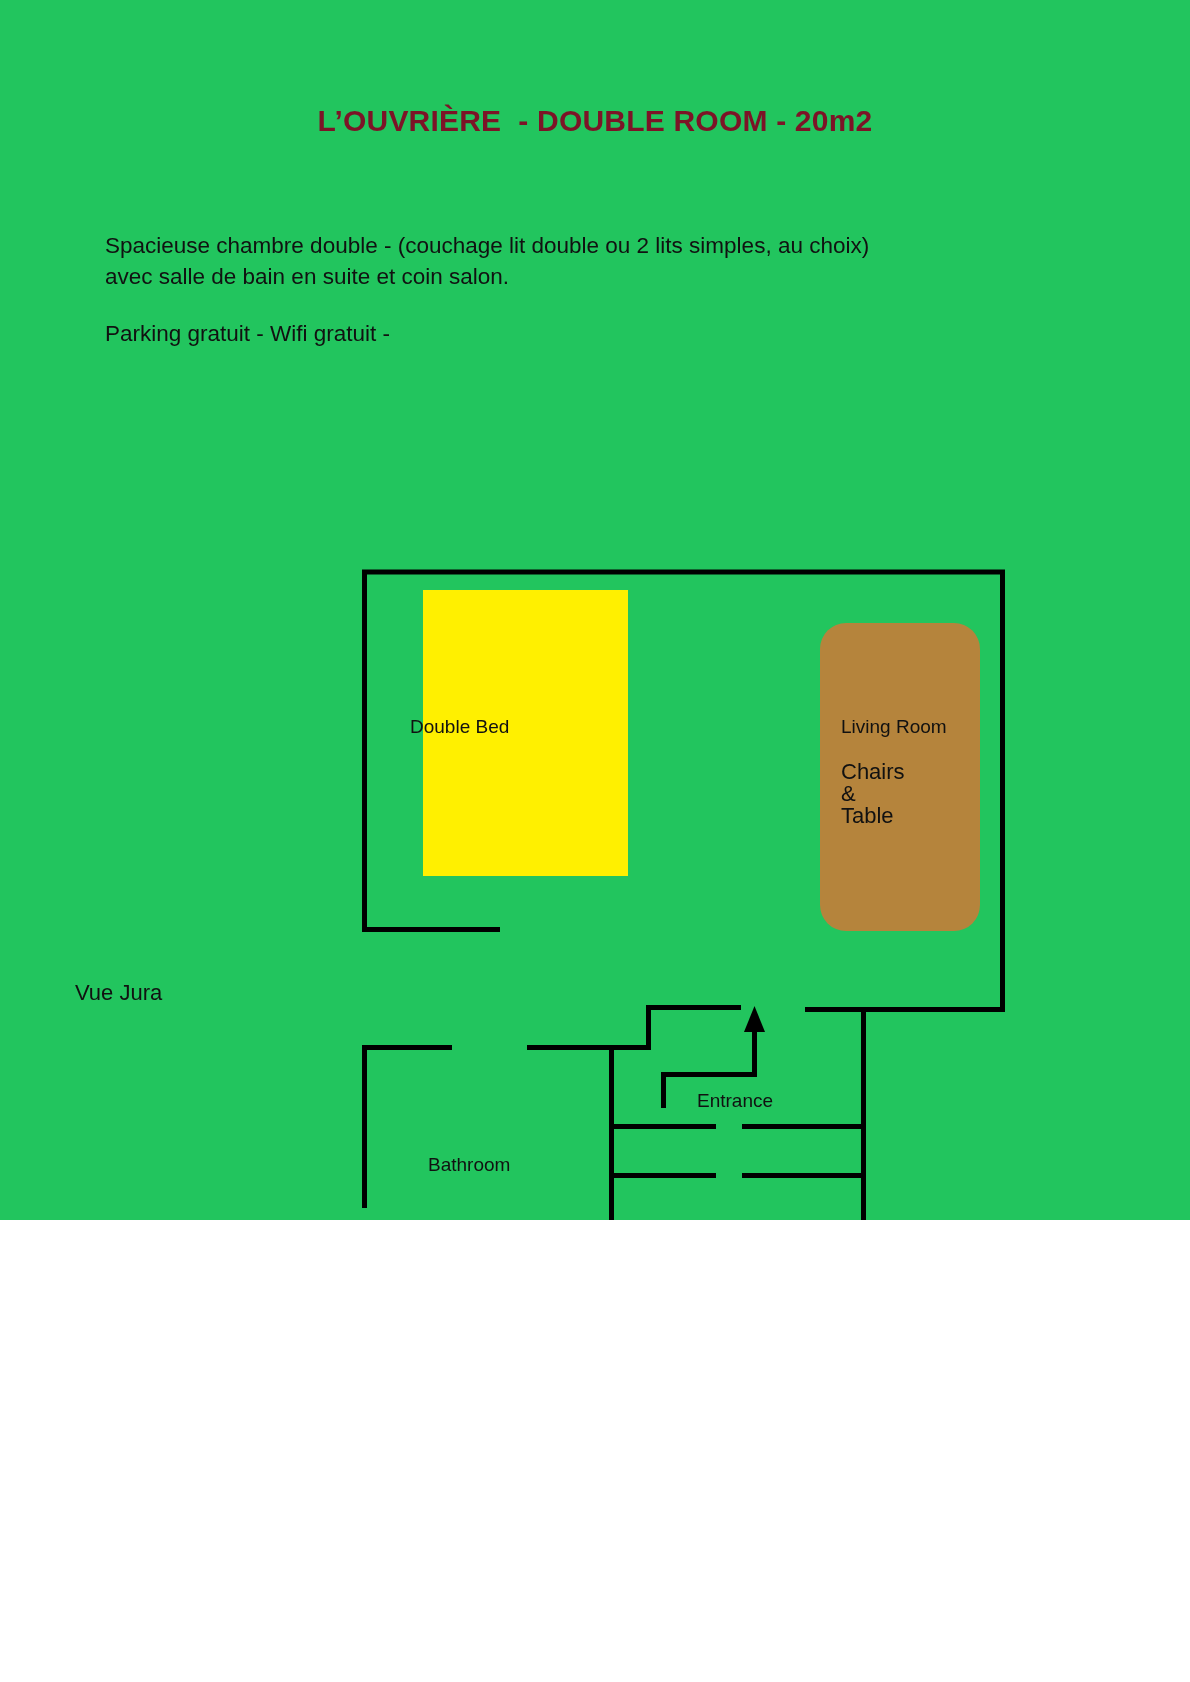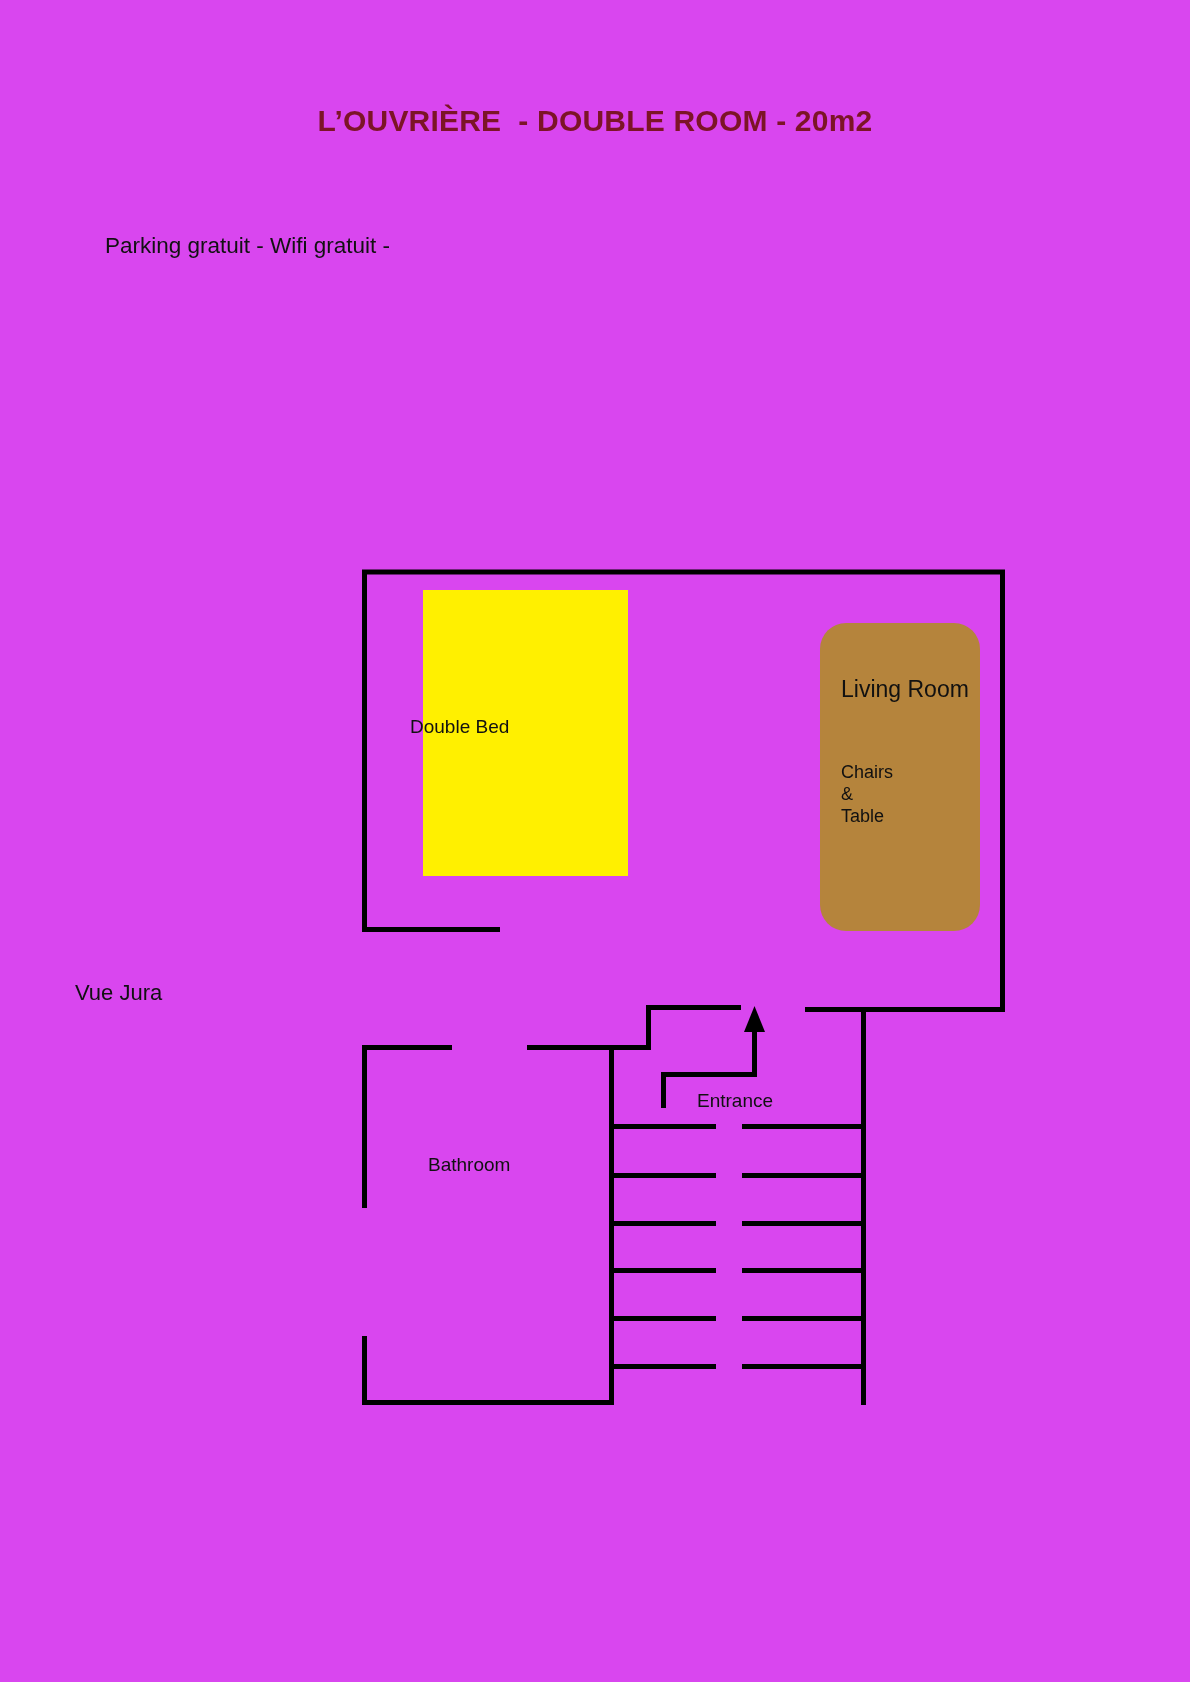--- a/index.html
+++ b/index.html
@@ -7,22 +7,22 @@
     padding: 0;
     background: #ffffff;
   }
   body {
     font-family: "Liberation Sans", sans-serif;
     -webkit-font-smoothing: antialiased;
   }
   #page {
     position: relative;
     width: 1190px;
-    height: 1682px;
-    background: #d946ef;
+    height: 1220px;
+    background: #22c55e;
     overflow: hidden;
   }
 
   
   #title {
     position: absolute;
     left: 0;
     top: 104px;
     width: 1190px;
     text-align: center;
@@ -71,28 +71,28 @@
     white-space: pre;
   }
   #label-double-bed {
     left: 410px;
     top: 716px;
     width: 202px;
     text-align: left;
   }
   #label-living-room {
     left: 841px;
-    top: 676px;
-    font-size: 23px;
+    top: 716px;
+    font-size: 19px;
   }
   #label-chairs-table {
     left: 841px;
     top: 761px;
     line-height: 22px;
-    font-size: 18px;
+    font-size: 22px;
   }
   #label-entrance {
     left: 697px;
     top: 1090px;
     font-size: 19px;
   }
   #label-bathroom {
     left: 428px;
     top: 1154px;
     font-size: 19px;
@@ -105,20 +105,22 @@
   }
 </style>
 </head>
 <body>
 
 <div id="page">
 
   <div id="title">L’OUVRIÈRE  - DOUBLE ROOM - 20m2</div>
 
   <div id="description">
+    <p>Spacieuse chambre double - (couchage lit double ou 2 lits simples, au choix)
+avec salle de bain en suite et coin salon.</p>
     <p>Parking gratuit - Wifi gratuit -</p>
   </div>
 
   <div id="plan">
     <svg width="1190" height="1682" viewBox="0 0 1190 1682" xmlns="http://www.w3.org/2000/svg">
 
       <line x1="362" y1="572" x2="1005" y2="572" stroke="#000" stroke-width="5"></line>
 
       <line x1="364.5" y1="572" x2="364.5" y2="932" stroke="#000" stroke-width="5"></line>
 

